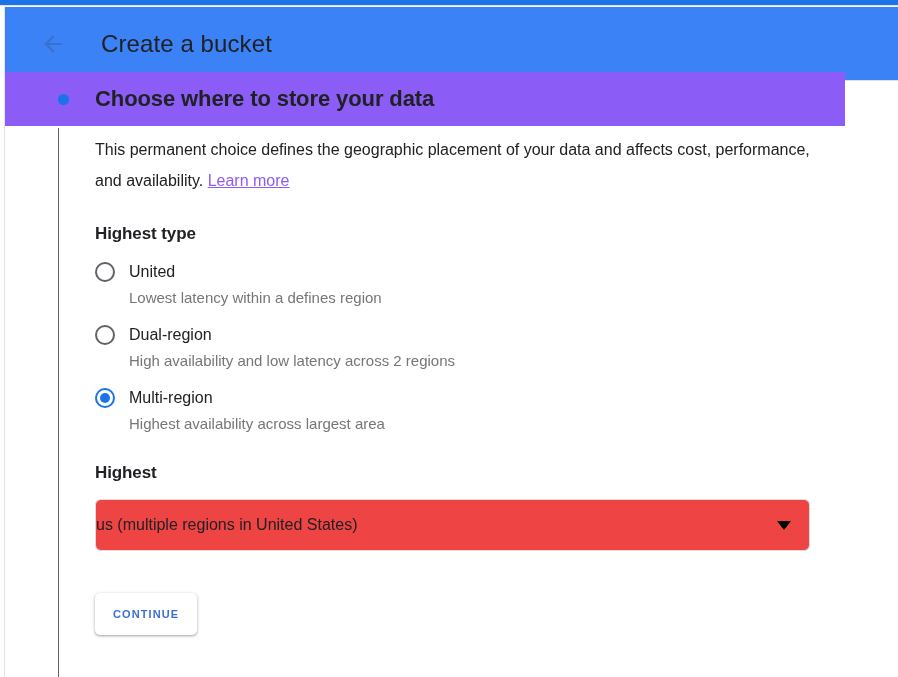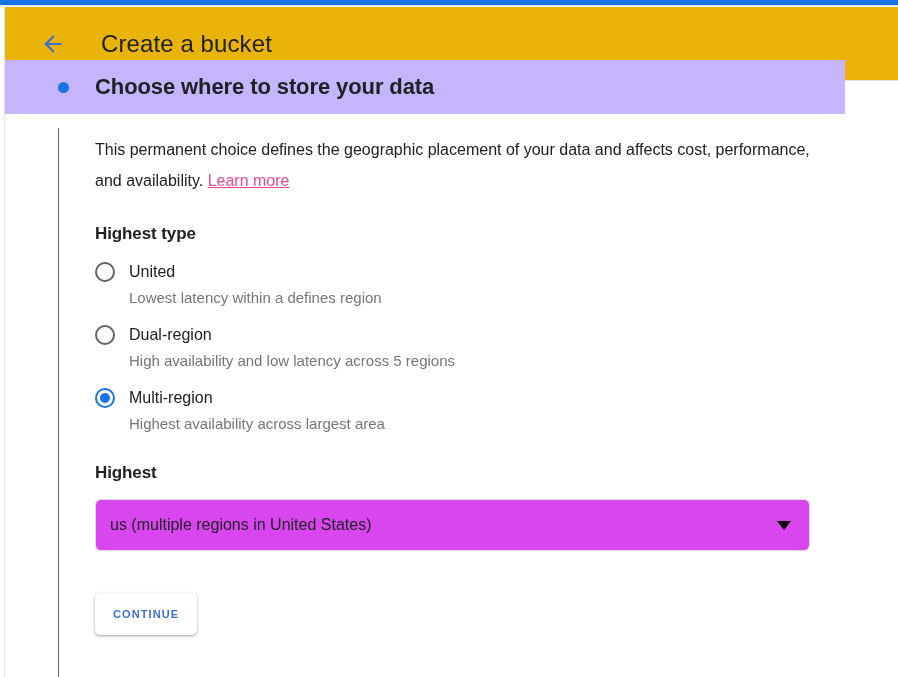--- a/index.html
+++ b/index.html
@@ -40,21 +40,21 @@
     height: 670px;
     background: #e4e4e4;
   }
 
   
   .header {
     position: absolute;
     top: 7px; left: 5px;
     width: 893px;
     height: 74px;
-    background: #eab308;
+    background: #3b82f6;
     border-bottom: 1px solid #e0e0e0;
     box-sizing: border-box;
     display: flex;
     align-items: center;
   }
   .back-btn {
     width: 40px;
     height: 40px;
     margin-left: 28px;
     border: none;
@@ -73,24 +73,24 @@
     color: #202124;
     font-weight: 400;
     letter-spacing: 0.1px;
     line-height: 30px;
     white-space: nowrap;
   }
 
   
   .step-band {
     position: absolute;
-    top: 60px; left: 5px;
+    top: 72px; left: 5px;
     width: 840px;
     height: 54px;
-    background: #c4b5fd;
+    background: #8b5cf6;
     display: flex;
     align-items: center;
     box-sizing: border-box;
   }
   .step-bullet-wrap {
     width: 60px;
     display: flex;
     align-items: center;
     justify-content: center;
     margin-left: 28px;
@@ -130,21 +130,21 @@
 
   .desc {
     font-size: 16px;
     line-height: 31px;
     color: #202124;
     width: 715px;
     margin-top: 6px;
     letter-spacing: 0px;
   }
   .learn-more {
-    color: #ec4899;
+    color: #8b5cf6;
     text-decoration: underline;
     cursor: pointer;
   }
 
   .section-label {
     font-size: 17px;
     font-weight: 700;
     color: #202124;
     margin-top: 28px;
     letter-spacing: -0.1px;
@@ -196,25 +196,25 @@
   }
 
   
   .select-wrap { margin-top: 16px; }
   .select-box {
     width: 715px;
     height: 52px;
     box-sizing: border-box;
     border: 1px solid #dadce0;
     border-radius: 6px;
-    background: #d946ef;
+    background: #ef4444;
     display: flex;
     align-items: center;
     justify-content: space-between;
-    padding: 0 18px 0 14px;
+    padding: 0 18px 0 0;
     cursor: pointer;
   }
   .select-value {
     font-size: 16px;
     color: #202124;
     white-space: nowrap;
   }
   .select-arrow {
     width: 0; height: 0;
     border-left: 7px solid transparent;
@@ -284,21 +284,21 @@
       <span class="radio-texts">
         <span class="radio-label">United</span>
         <span class="radio-sub" style="display:block;">Lowest latency within a defines region</span>
       </span>
     </label>
 
     <label class="radio-row">
       <span class="radio-mark"></span>
       <span class="radio-texts">
         <span class="radio-label">Dual-region</span>
-        <span class="radio-sub" style="display:block;">High availability and low latency across 5 regions</span>
+        <span class="radio-sub" style="display:block;">High availability and low latency across 2 regions</span>
       </span>
     </label>
 
     <label class="radio-row">
       <span class="radio-mark checked"></span>
       <span class="radio-texts">
         <span class="radio-label">Multi-region</span>
         <span class="radio-sub" style="display:block;">Highest availability across largest area</span>
       </span>
     </label>

